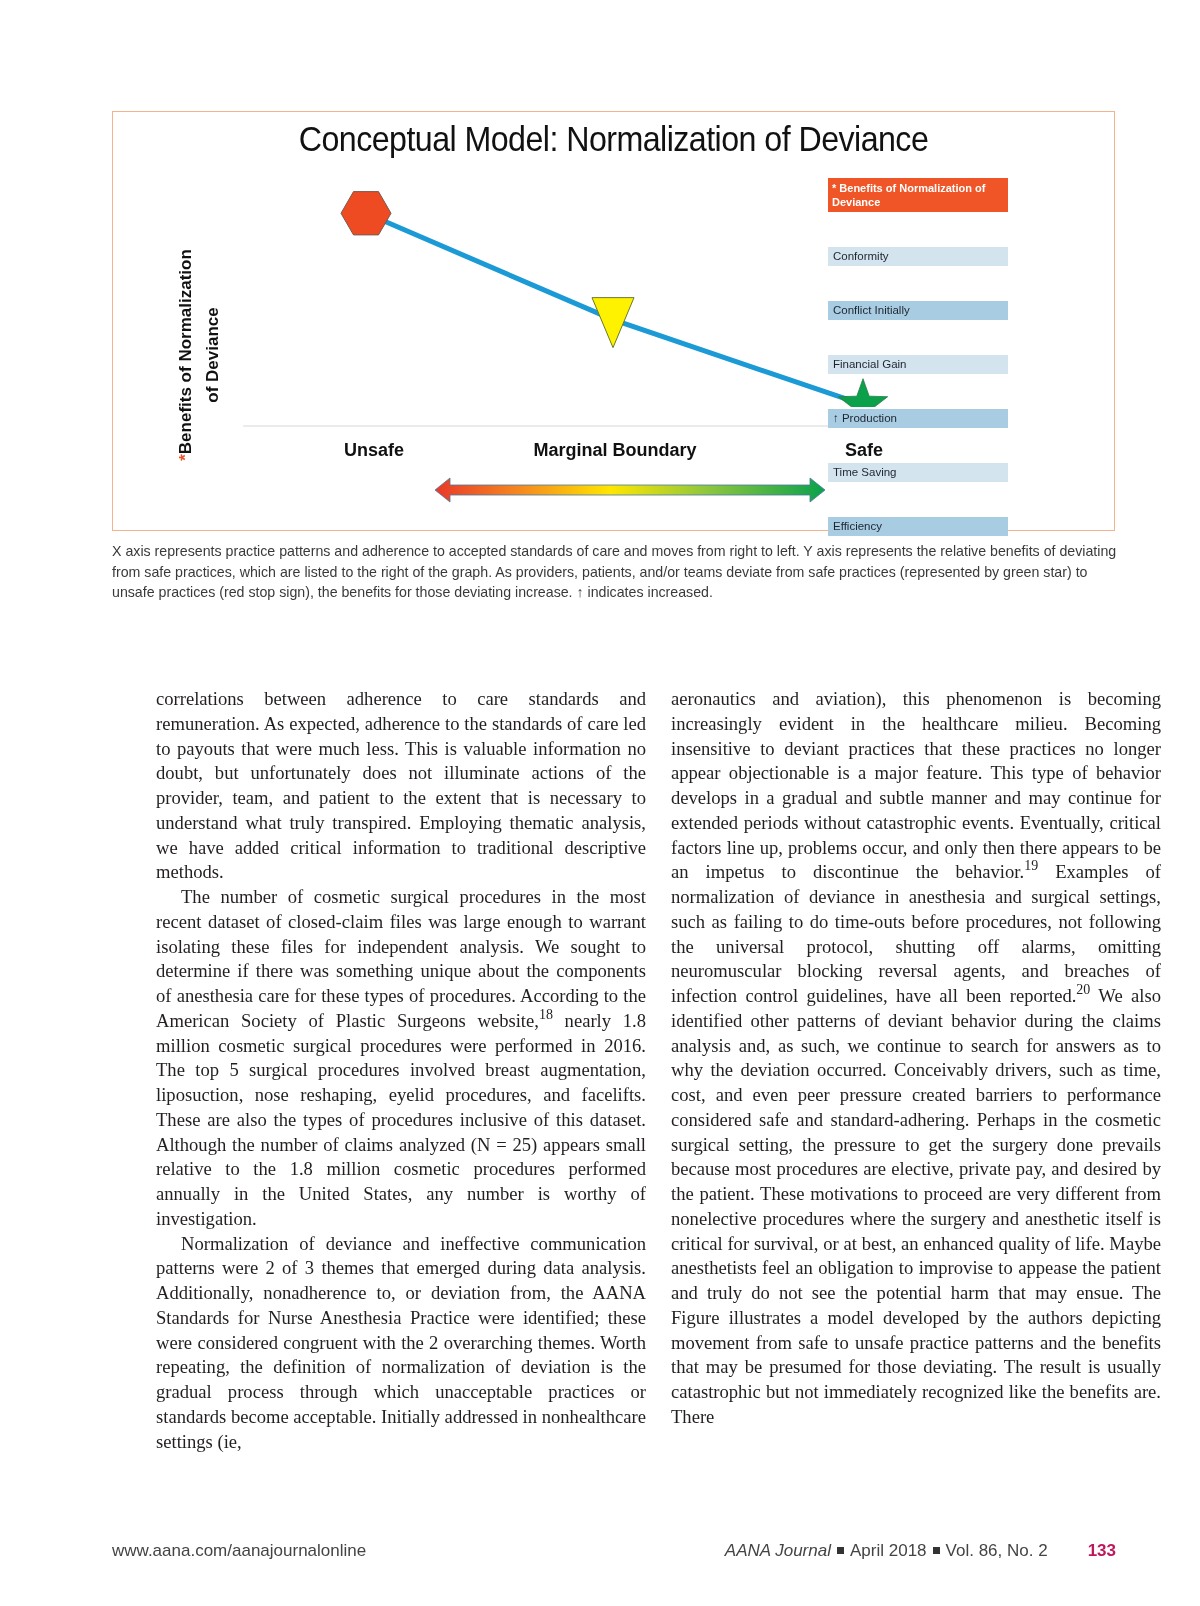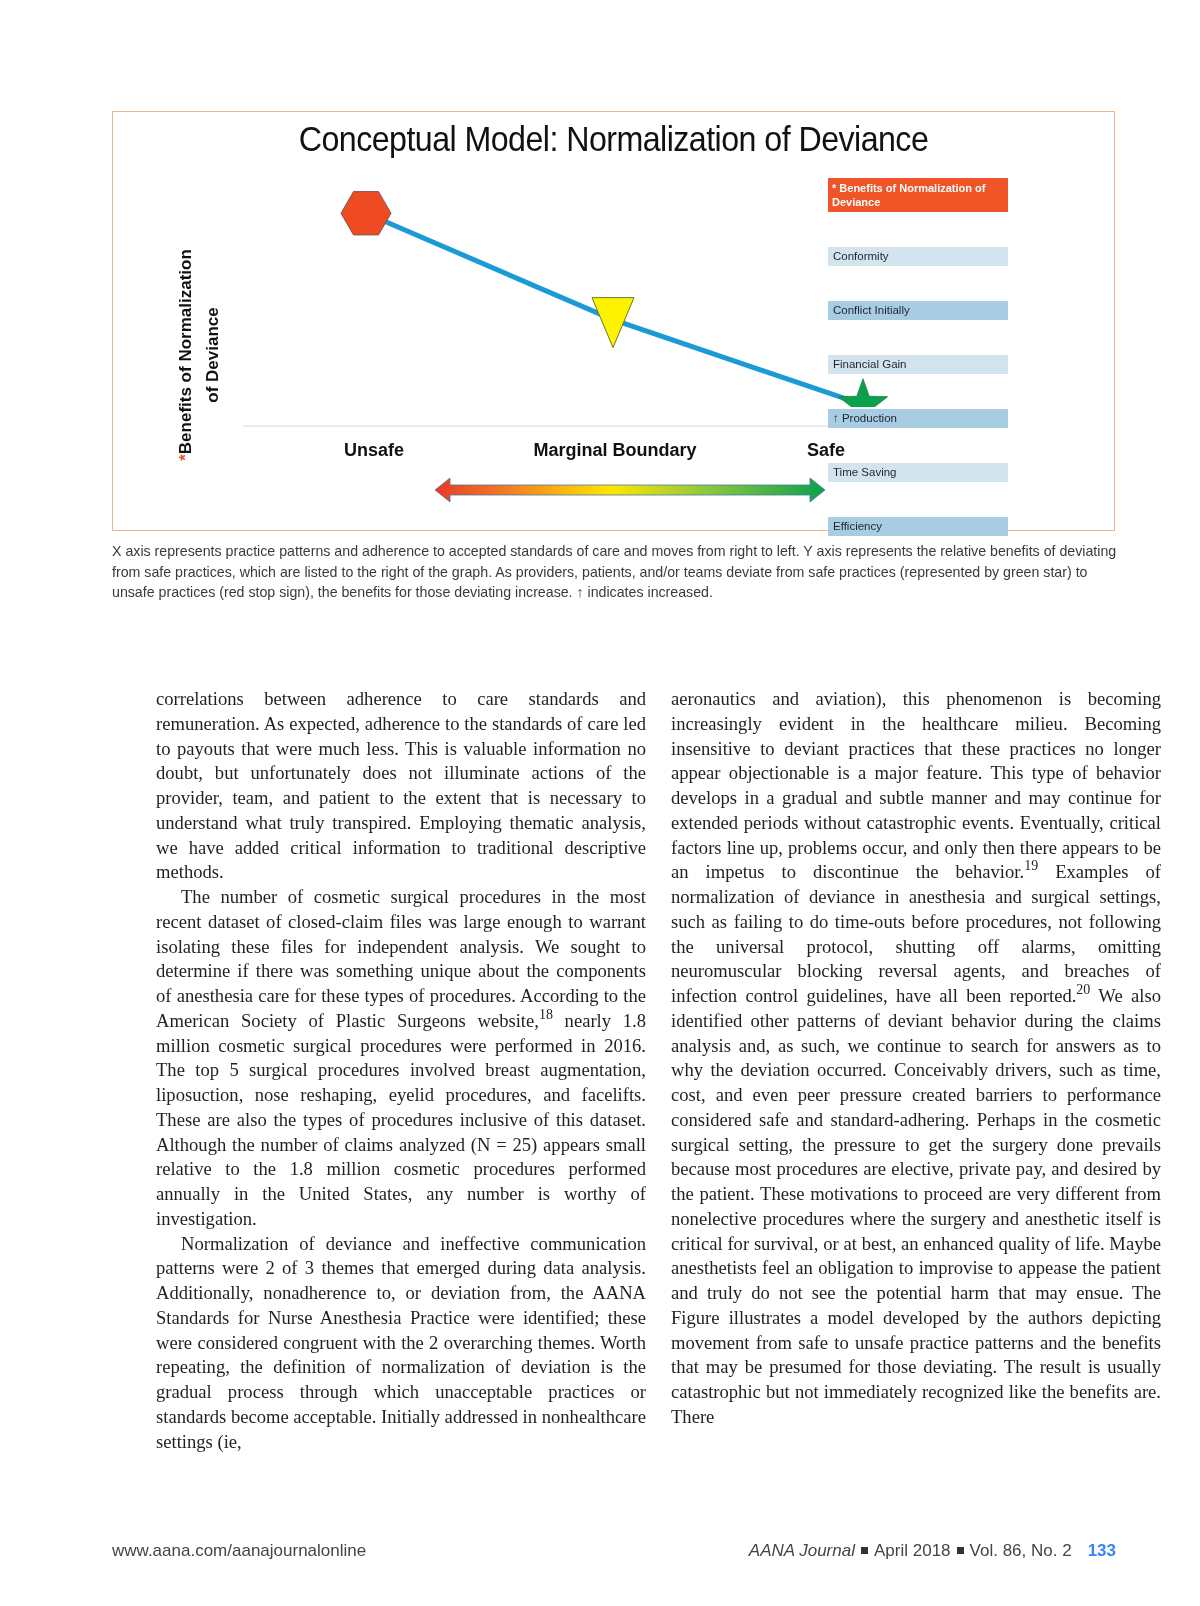--- a/index.html
+++ b/index.html
@@ -23,21 +23,21 @@
   .col { position:absolute; top:687px; width:490px; font-family:"Liberation Serif", serif; font-size:18.6px; line-height:24.75px; color:#231f20; text-align:justify;margin-left:44px; }
   .col.left { left:112px; }
   .col.right { left:627px; }
   .col p { margin:0; }
   .col p.indent { text-indent:25px; }
   .col sup { font-size:14px; line-height:0; vertical-align:8px; }
   .footer-left { position:absolute; left:112px; top:1541px; font-family:"Liberation Sans", sans-serif; font-size:17px; color:#444; }
   .footer-right { position:absolute; right:84px; top:1541px; font-family:"Liberation Sans", sans-serif; font-size:17px; color:#444; white-space:nowrap; }
   .footer-right .jname { font-style:italic; }
   .footer-right .sq { display:inline-block; width:7px; height:7px; background:#333; margin:0 6px; vertical-align:2px; }
-  .footer-right .pnum { font-weight:bold; color:#3b82f6; margin-left:16px; }
+  .footer-right .pnum { font-weight:bold; color:#be185d; margin-left:40px; }
 </style>
 </head>
 <body>
 
 <div class="fig-box">
   <div class="fig-title">Conceptual Model: Normalization of Deviance</div>
 
   <div class="ylabel">
     <div class="ylabel-inner">
       <div><span class="star">*</span><span>Benefits of Normalization</span></div>
@@ -60,21 +60,21 @@
         <polyline points="253,101.27272727272728 500,207.63636363636363 750,292.72727272727275" fill="none" stroke="#1b9ad6" stroke-width="5"></polyline>
         <polygon points="278.0,101.3 265.5,122.9 240.5,122.9 228.0,101.3 240.5,79.6 265.5,79.6" fill="#ee4b23" stroke="#7a5a50" stroke-width="1"></polygon>
         <polygon points="479,185.63636363636363 521,185.63636363636363 500,235.63636363636363" fill="#fff200" stroke="#6a7a2a" stroke-width="1"></polygon>
         <polygon points="750.0,266.7 756.2,284.2 774.7,284.7 760.0,296.0 765.3,313.8 750.0,303.2 734.7,313.8 740.0,296.0 725.3,284.7 743.8,284.2" fill="#0ba14b" stroke="#2a7a4a" stroke-width="0.8"></polygon>
       </g>
     <path d="M 322 378 L 337 366 L 337 373 L 697 373 L 697 366 L 712 378 L 697 390 L 697 383 L 337 383 L 337 390 Z" fill="url(#arrowGrad)" stroke="#4a7aa0" stroke-width="0.8"></path>
   </svg>
 
   <div class="xcat" style="left:261px; top:328px;">Unsafe</div>
   <div class="xcat" style="left:502px; top:328px;">Marginal Boundary</div>
-  <div class="xcat" style="left:713px; top:328px;">Safe</div>
+  <div class="xcat" style="left:751px; top:328px;">Safe</div>
 
   <div class="btable">
     <div class="bhead">* Benefits of Normalization of Deviance</div>
     <div class="brows">
       <div class="brow">Conformity</div>
       <div class="brow">Conflict Initially</div>
       <div class="brow">Financial Gain</div>
       <div class="brow">↑ Production</div>
       <div class="brow">Time Saving</div>
       <div class="brow">Efficiency</div>

